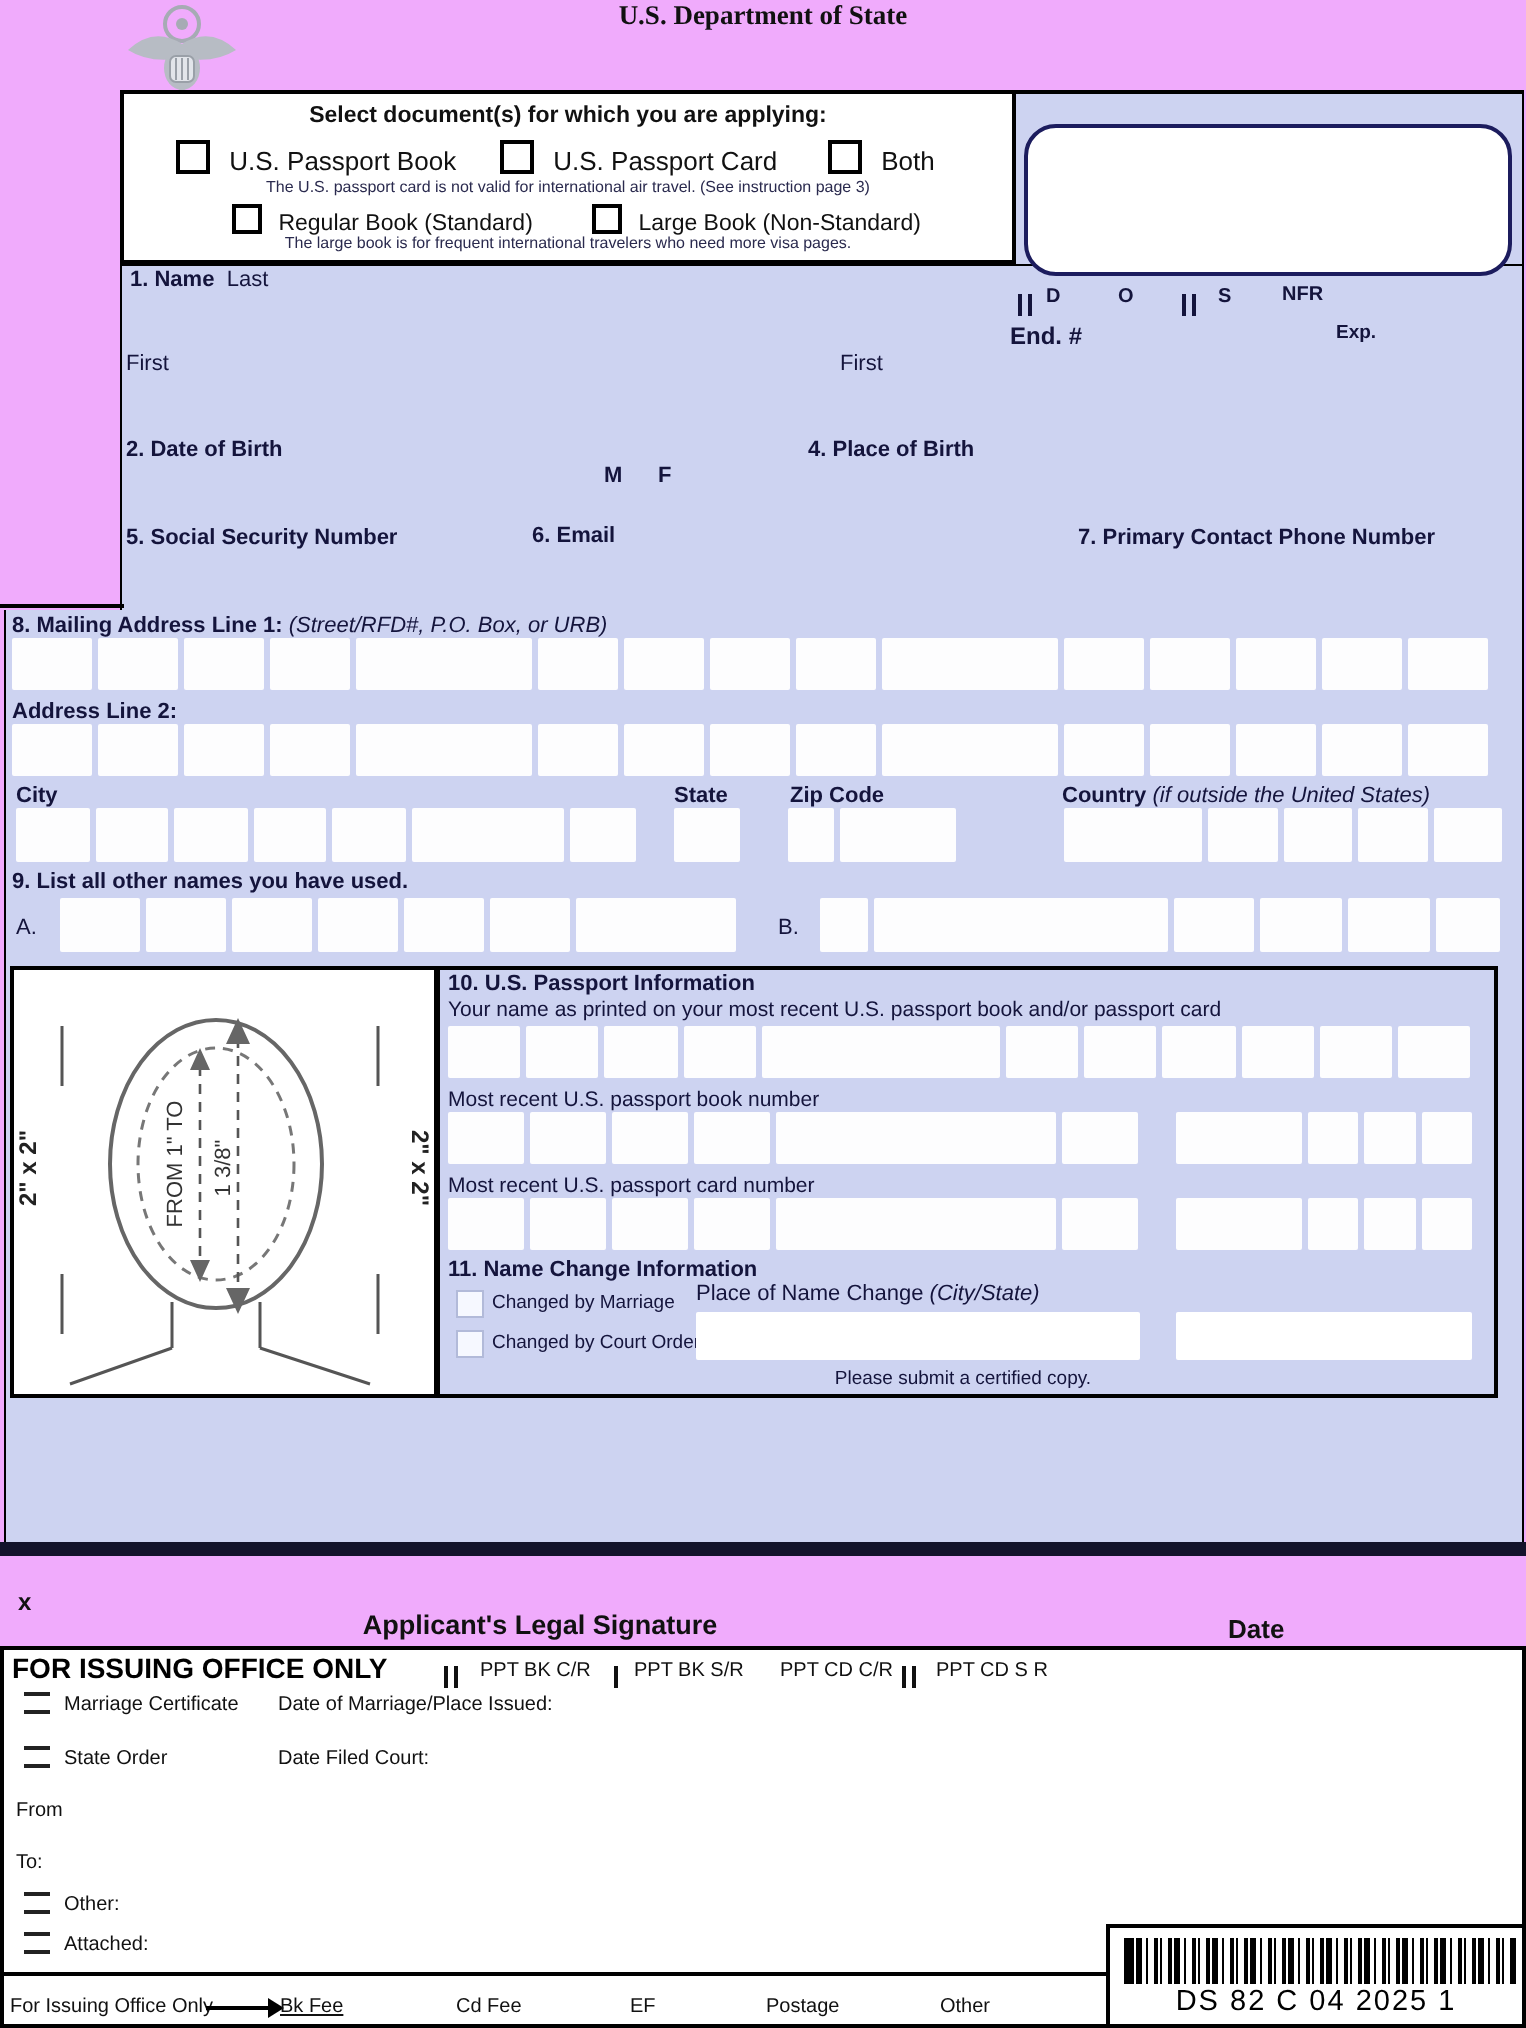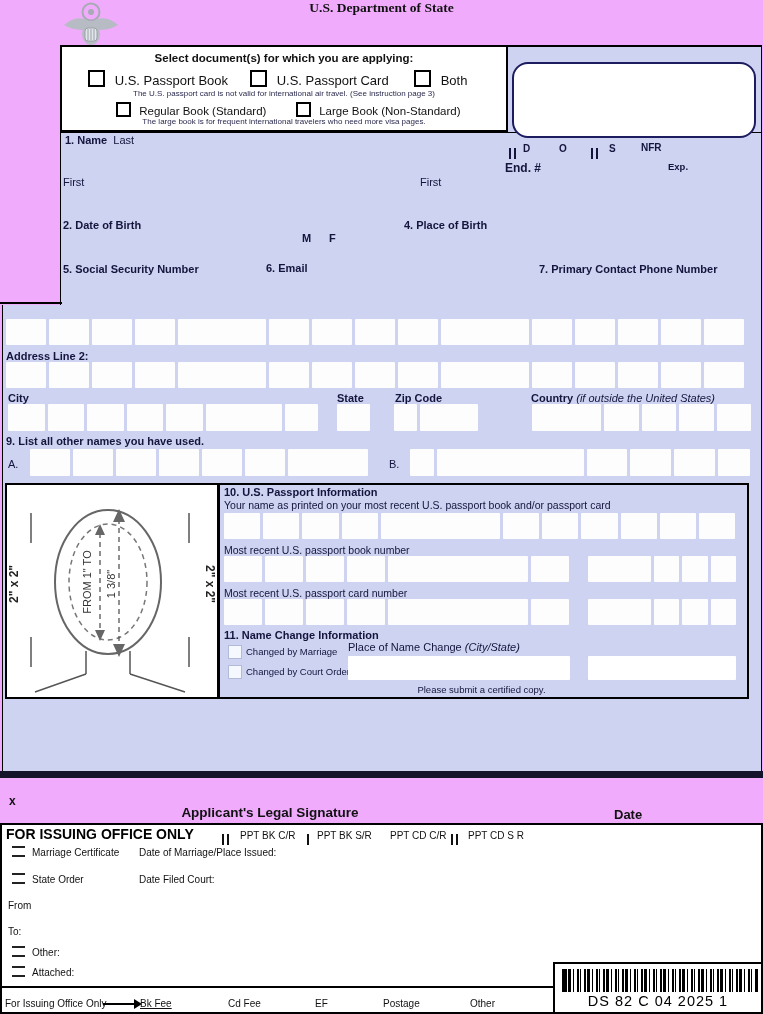--- a/index.html
+++ b/index.html
@@ -94,20 +94,23 @@
 
   <div class="abs lbl" style="left:63px;top:219px;">2. Date of Birth</div>
   <div class="abs lbl" style="left:302px;top:232px;">M</div>
   <div class="abs lbl" style="left:329px;top:232px;">F</div>
   <div class="abs lbl" style="left:404px;top:219px;">4. Place of Birth</div>
 
   <div class="abs lbl" style="left:63px;top:263px;">5. Social Security Number</div>
   <div class="abs lbl" style="left:266px;top:262px;">6. Email</div>
   <div class="abs lbl" style="left:539px;top:263px;">7. Primary Contact Phone Number</div>
 
+  <div class="abs lbl" style="left:6px;top:307px;">
+    <span>8. Mailing Address Line 1:</span> <span class="it" style="font-weight:normal;">(Street/RFD#, P.O. Box, or URB)</span>
+  </div>
   <div class="abs comb" style="left:6px;top:319px;width:738px;height:26px;">
       <div class="cell" style="flex: 1 1 0%;"></div>
       <div class="cell" style="flex: 1 1 0%;"></div>
       <div class="cell" style="flex: 1 1 0%;"></div>
       <div class="cell" style="flex: 1 1 0%;"></div>
       <div class="cell" style="flex: 2.2 1 0%;"></div>
       <div class="cell" style="flex: 1 1 0%;"></div>
       <div class="cell" style="flex: 1 1 0%;"></div>
       <div class="cell" style="flex: 1 1 0%;"></div>
       <div class="cell" style="flex: 1 1 0%;"></div>

